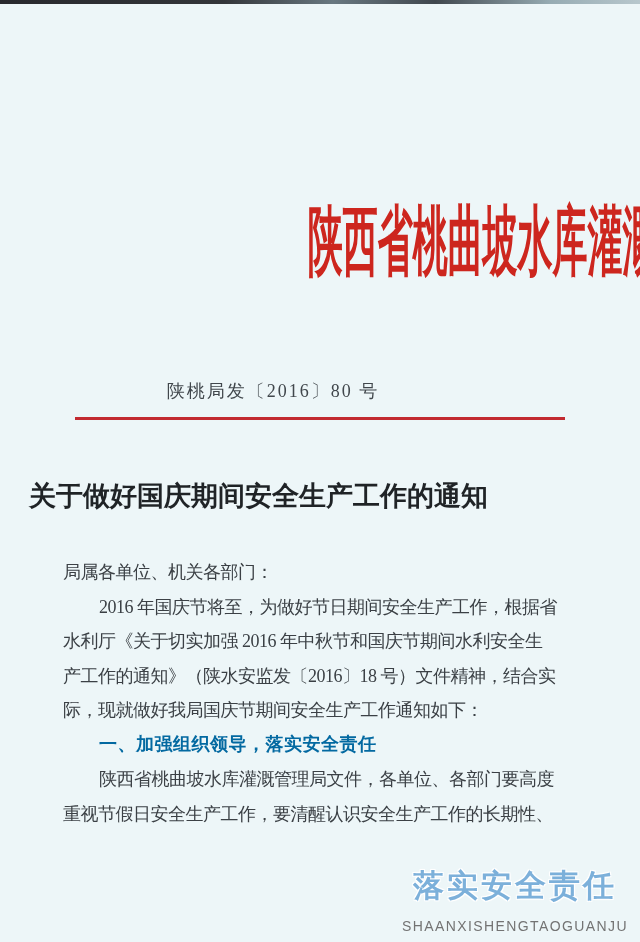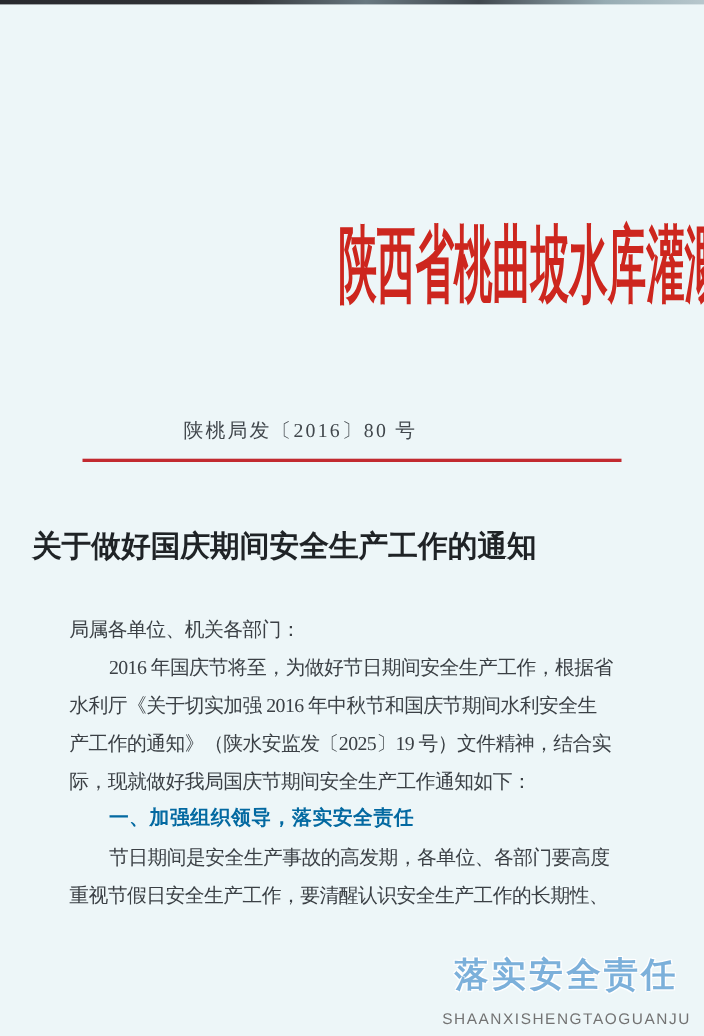--- a/index.html
+++ b/index.html
@@ -84,24 +84,24 @@
   <div class="doc-number">陕桃局发〔2016〕80 号</div>
 
   <div class="red-line"></div>
 
   <h2 class="doc-title">关于做好国庆期间安全生产工作的通知</h2>
 
   <div class="body-text">
     <div class="line">局属各单位、机关各部门：</div>
     <div class="line indent">2016 年国庆节将至，为做好节日期间安全生产工作，根据省</div>
     <div class="line">水利厅《关于切实加强 2016 年中秋节和国庆节期间水利安全生</div>
-    <div class="line">产工作的通知》（陕水安监发〔2025〕19 号）文件精神，结合实</div>
+    <div class="line">产工作的通知》（陕水安监发〔2016〕18 号）文件精神，结合实</div>
     <div class="line">际，现就做好我局国庆节期间安全生产工作通知如下：</div>
     <div class="line indent bold">一、加强组织领导，落实安全责任</div>
-    <div class="line indent">节日期间是安全生产事故的高发期，各单位、各部门要高度</div>
+    <div class="line indent">陕西省桃曲坡水库灌溉管理局文件，各单位、各部门要高度</div>
     <div class="line">重视节假日安全生产工作，要清醒认识安全生产工作的长期性、</div>
   </div>
 
   <div class="watermark">
     <div class="wm-cn">落实安全责任</div>
     <div class="wm-en">SHAANXISHENGTAOGUANJU</div>
   </div>
 
 </div>
 

